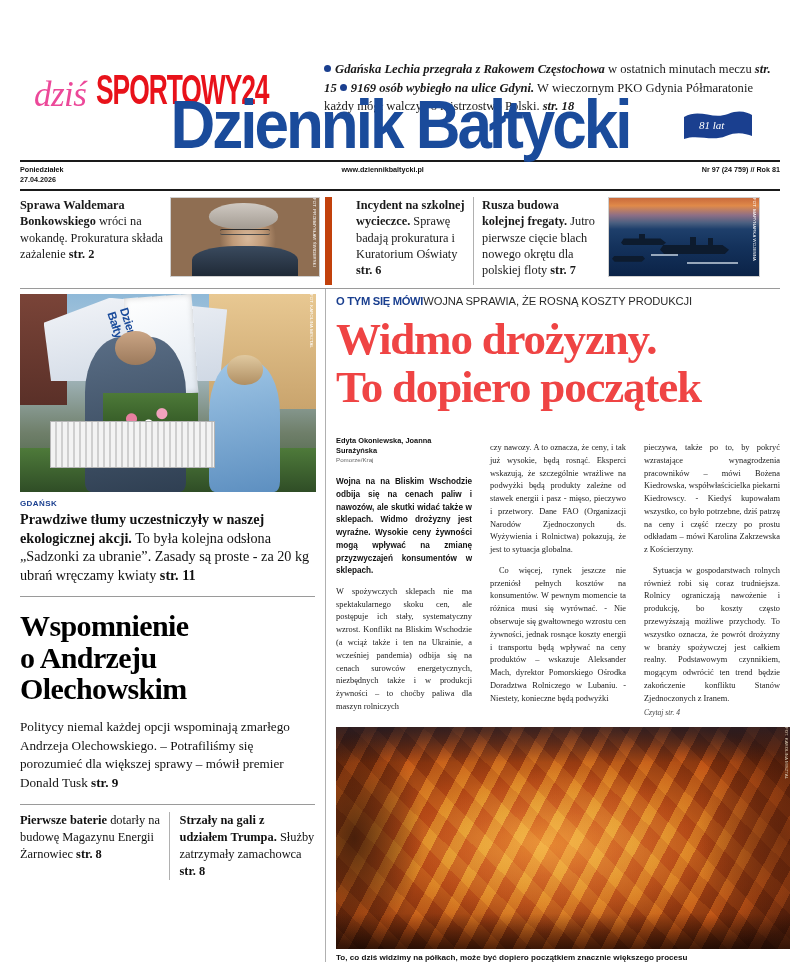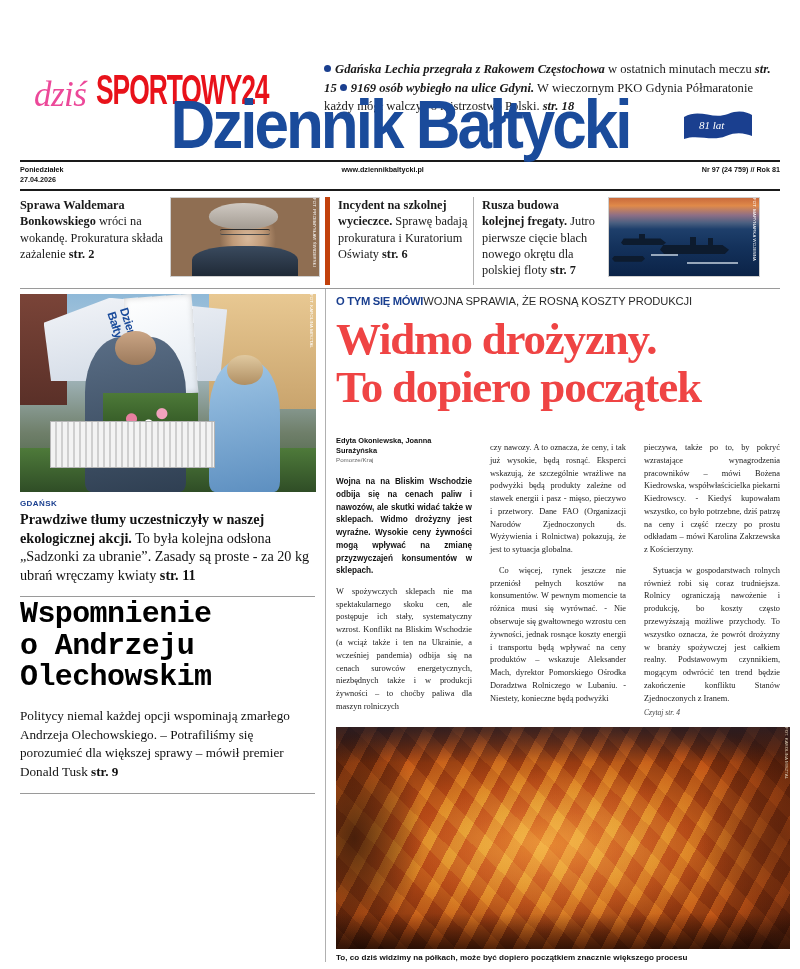--- a/index.html
+++ b/index.html
@@ -124,21 +124,21 @@
     display: flex;
     border-top: 2.5px solid #1a1a1a;
     padding-top: 6px;
     height: 96px;
   }
   .teaser {
     display: flex;
     gap: 4px;
   }
   .teaser-a { width: 305px; }
-  .teaser-b { width: 148px; border-left: 5px solid #c2410c; padding-left: 8px; }
+  .teaser-b { width: 148px; border-left: 7px solid #c2410c; padding-left: 24px; }
   .teaser-c { width: 287px; border-left: 1px solid #b0b0b0; padding-left: 8px; display:flex; }
   .teaser-text {
     font-family: "Liberation Serif", serif;
     font-size: 12.3px;
     line-height: 1.33;
     color: #1a1a1a;
   }
   .teaser-text b { font-weight: bold; }
   .teaser-img {
     position: relative;
@@ -327,26 +327,26 @@
     font-size:14.2px;
     line-height:1.32;
     margin-top:2px;
     color:#111;
   }
   .eco-lead b { font-weight:bold; }
 
   .hr-left { border-top:1px solid #9a9a9a; margin:11px 0 0 0; }
 
   .wsp-head {
-    font-family:Liberation Mono, monospace;
+    font-family:Liberation Serif, serif;
     font-weight:bold;
     font-size:30px;
     line-height:1.06;
     letter-spacing:-0.6px;
-    margin-top:2px;
+    margin-top:13px;
     color:#000;
   }
   .wsp-body {
     font-family:"Liberation Serif",serif;
     font-size:13.2px;
     line-height:1.40;
     margin-top:13px;
     color:#111;
   }
   .wsp-body b { font-weight:bold; }
@@ -576,20 +576,28 @@
         <div>Wspomnienie</div>
         <div>o Andrzeju</div>
         <div>Olechowskim</div>
       </div>
       <div class="wsp-body">
         <span>Politycy niemal każdej opcji wspominają zmarłego Andrzeja Olechowskiego. – Potrafiliśmy się porozumieć dla większej sprawy – mówił premier Donald Tusk  </span><b>str. 9</b>
       </div>
 
       <div class="hr-left2"></div>
 
+      <div class="bot-row">
+        <div class="bot-col bot-col-a">
+          <b>Pierwsze baterie</b><span> dotarły na budowę Magazynu Energii Żarnowiec </span><b>str. 8</b>
+        </div>
+        <div class="bot-col bot-col-b">
+          <b>Strzały na gali z udziałem Trumpa.</b><span> Służby zatrzymały zamachowca </span><b>str. 8</b>
+        </div>
+      </div>
     </div>
 
     <div class="col-right">
 
       <div class="otym">
         <b>O TYM SIĘ MÓWI</b><span>WOJNA SPRAWIA, ŻE ROSNĄ KOSZTY PRODUKCJI</span>
       </div>
 
       <div class="big-head">
         <div>Widmo drożyzny.</div>

